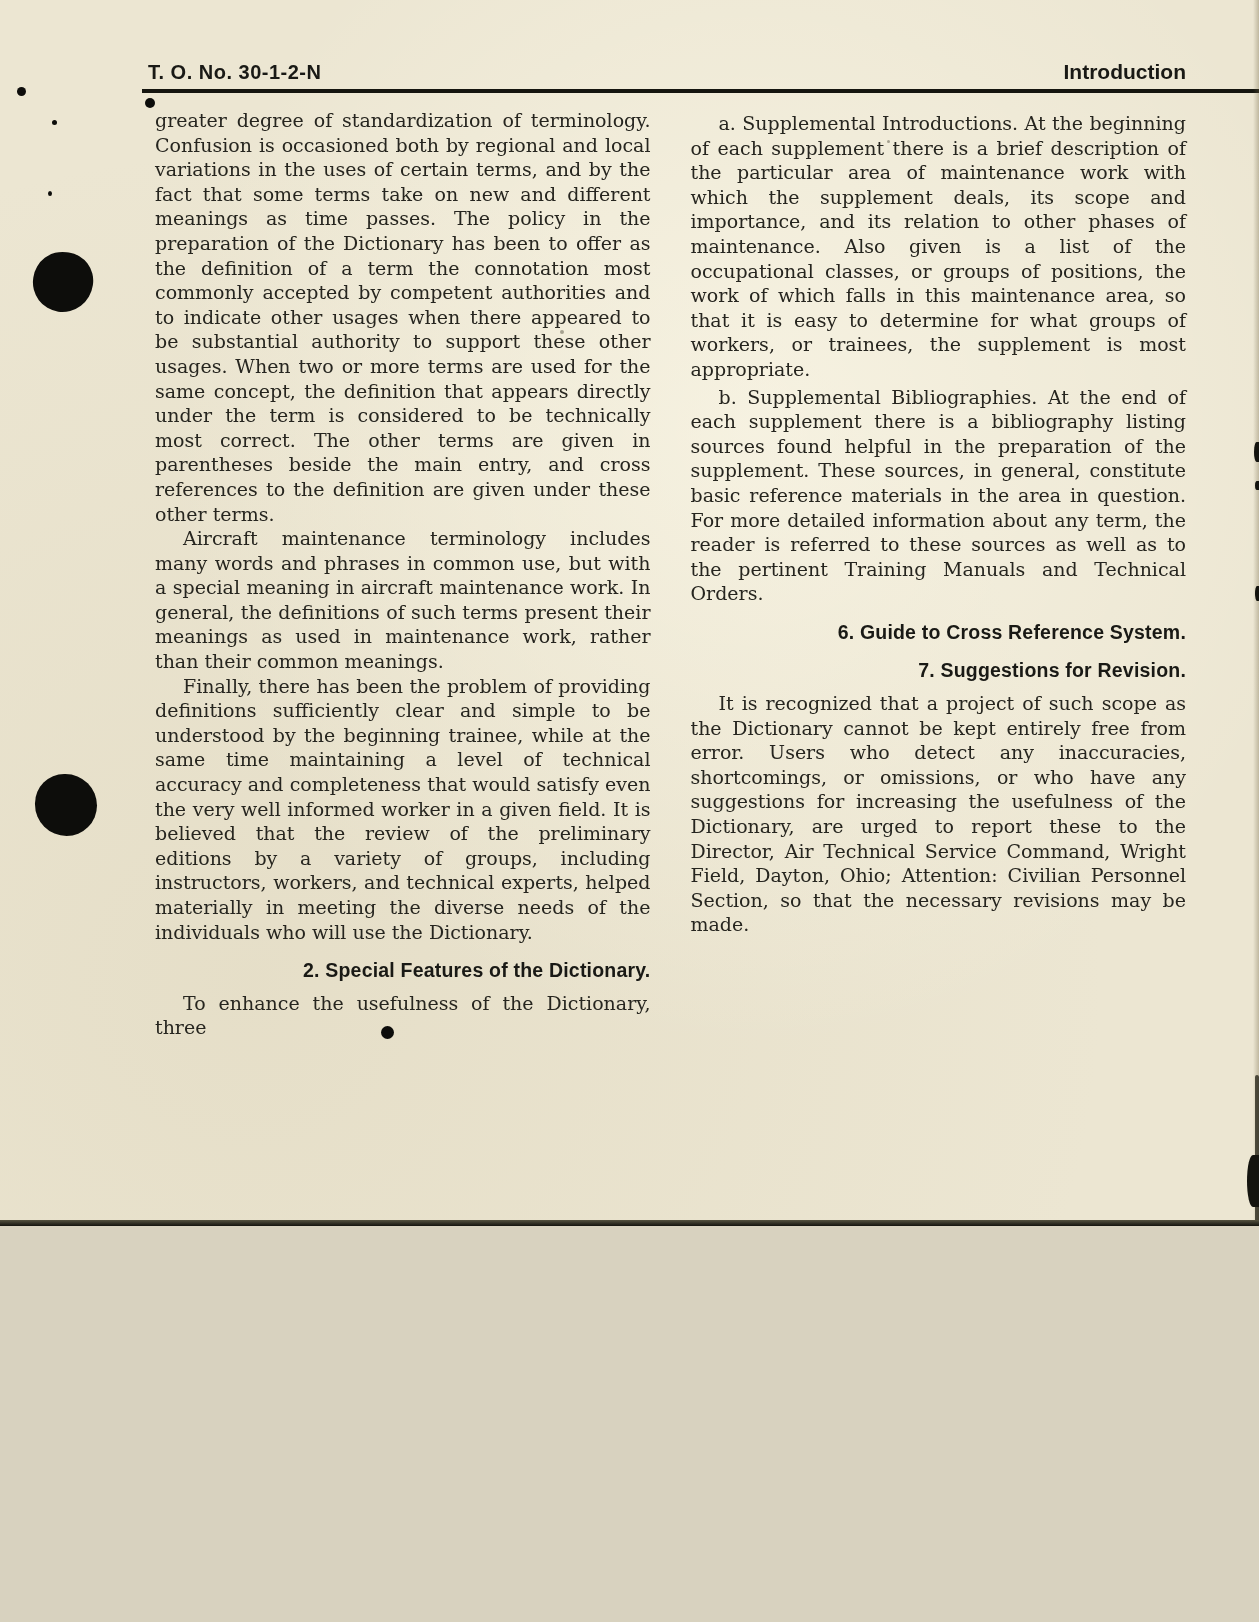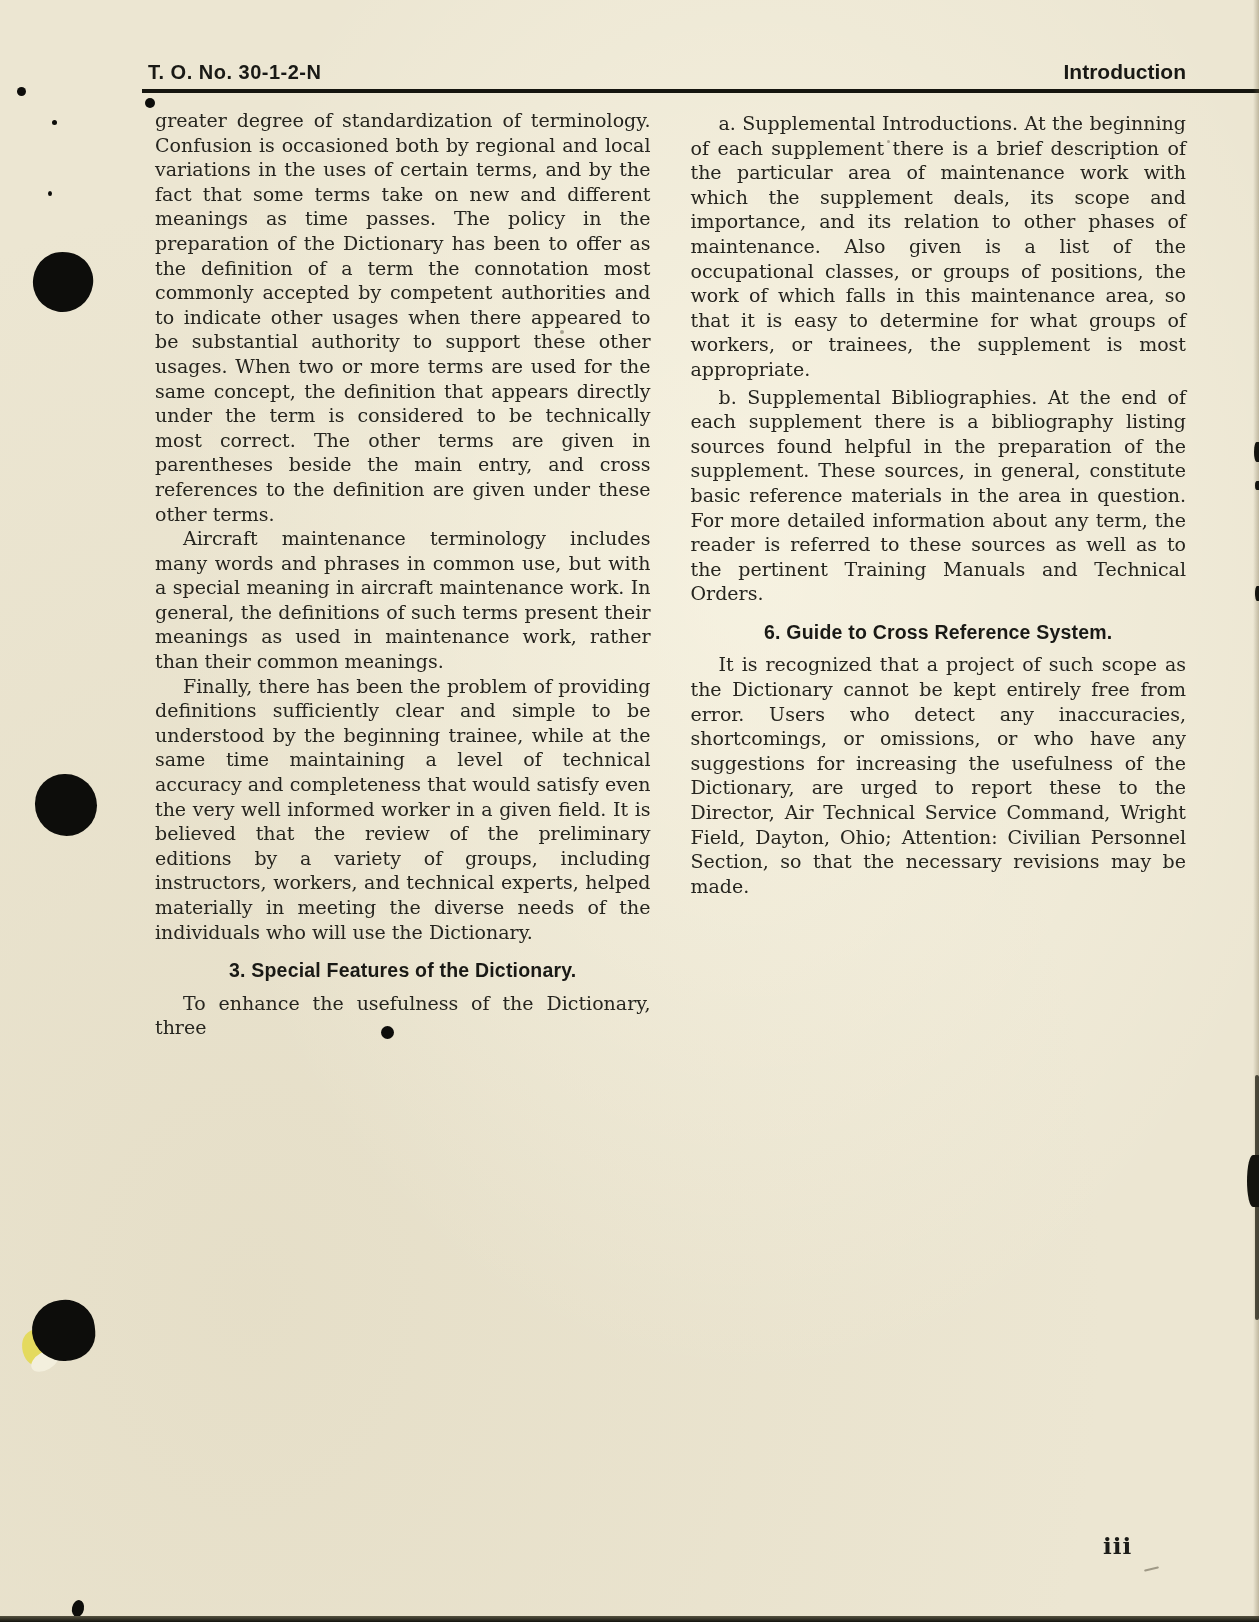--- a/index.html
+++ b/index.html
@@ -9,21 +9,21 @@
   }
   *{box-sizing:border-box;}
   html,body{margin:0;padding:0;}
   body{
     width:1259px;height:1622px;
     font-family:"DejaVu Serif", serif;
     background:#d8d2bf;
   }
   .page{
     position:relative;
-    width:1259px;height:1622px;
+    width:1259px;height:1226px;
     overflow:hidden;
     background:
       radial-gradient(ellipse at 60% 35%, rgba(255,252,238,0.55) 0%, rgba(255,252,238,0) 55%),
       radial-gradient(ellipse at 20% 80%, rgba(210,200,170,0.25) 0%, rgba(210,200,170,0) 60%),
       var(--paper);
     color:var(--ink);
   }
   
   .header{
     position:absolute;left:148px;top:60px;width:1038px;
@@ -43,21 +43,21 @@
     position:absolute;left:148px;top:108px;width:1038px;
     display:flex;gap:33px;
   }
   .col{width:502px;font-size:19px;line-height:24.6px;text-align:justify;margin-left:7px;}
   .col p{margin:0;}
   .col p.indent{text-indent:28px;}
   .col p.gap{margin-top:3px;}
   .sec-heading{
     font-family:"Liberation Sans", sans-serif;
     font-weight:bold;font-size:19.5px;color:#191915;
-    margin:14px 0 8px 0;text-align:center;letter-spacing:0.2px;
+    margin:14px 0 8px 0;text-align:right;letter-spacing:0.2px;
   }
   .ital{}
   
   .page-number{
     position:absolute;left:1103px;top:1532px;
     font-weight:bold;font-size:23px;letter-spacing:1px;color:#1c1c18;
   }
   .pencil-mark{
     position:absolute;left:1144px;top:1568px;width:15px;height:2px;
     background:#77705d;transform:rotate(-14deg);opacity:.65;border-radius:2px;
@@ -114,28 +114,29 @@
     <span class="section">Introduction</span>
   </div>
   <div class="rule"></div>
 
   <div class="columns">
 
     <div class="col">
       <p>greater degree of standardization of terminology. Confusion is occasioned both by regional and local variations in the uses of certain terms, and by the fact that some terms take on new and different meanings as time passes. The policy in the preparation of the Dictionary has been to offer as the definition of a term the connotation most commonly accepted by competent authorities and to indicate other usages when there appeared to be substantial authority to support these other usages. When two or more terms are used for the same concept, the definition that appears directly under the term is considered to be technically most correct. The other terms are given in parentheses beside the main entry, and cross references to the definition are given under these other terms.</p>
       <p class="indent">Aircraft maintenance terminology includes many words and phrases in common use, but with a special meaning in aircraft maintenance work. In general, the definitions of such terms present their meanings as used in maintenance work, rather than their common meanings.</p>
       <p class="indent">Finally, there has been the problem of providing definitions sufficiently clear and simple to be understood by the beginning trainee, while at the same time maintaining a level of technical accuracy and completeness that would satisfy even the very well informed worker in a given field. It is believed that the review of the preliminary editions by a variety of groups, including instructors, workers, and technical experts, helped materially in meeting the diverse needs of the individuals who will use the Dictionary.</p>
-      <h3 class="sec-heading">3. Special Features of the Dictionary.</h3>
+      <h3 class="sec-heading">2. Special Features of the Dictionary.</h3>
       <p class="indent">To enhance the usefulness of the Dictionary, three</p>
     </div>
 
     <div class="col">
       <p class="indent gap"><span class="ital">a. Supplemental Introductions.</span><span> At the beginning of each supplement there is a brief description of the particular area of maintenance work with which the supplement deals, its scope and importance, and its relation to other phases of maintenance. Also given is a list of the occupational classes, or groups of positions, the work of which falls in this maintenance area, so that it is easy to determine for what groups of workers, or trainees, the supplement is most appropriate.</span></p>
       <p class="indent gap"><span class="ital">b. Supplemental Bibliographies.</span><span> At the end of each supplement there is a bibliography listing sources found helpful in the preparation of the supplement. These sources, in general, constitute basic reference materials in the area in question. For more detailed information about any term, the reader is referred to these sources as well as to the pertinent Training Manuals and Technical Orders.</span></p>
       <h3 class="sec-heading">6. Guide to Cross Reference System.</h3>
+      <h3 class="sec-heading">7. Suggestions for Revision.</h3>
       <p class="indent">It is recognized that a project of such scope as the Dictionary cannot be kept entirely free from error. Users who detect any inaccuracies, shortcomings, or omissions, or who have any suggestions for increasing the usefulness of the Dictionary, are urged to report these to the Director, Air Technical Service Command, Wright Field, Dayton, Ohio; Attention: Civilian Personnel Section, so that the necessary revisions may be made.</p>
     </div>
 
   </div>
 
   <div class="page-number">iii</div>
   <div class="pencil-mark"></div>
 
   <div class="fringe"></div>
   <div class="fringe2"></div>

